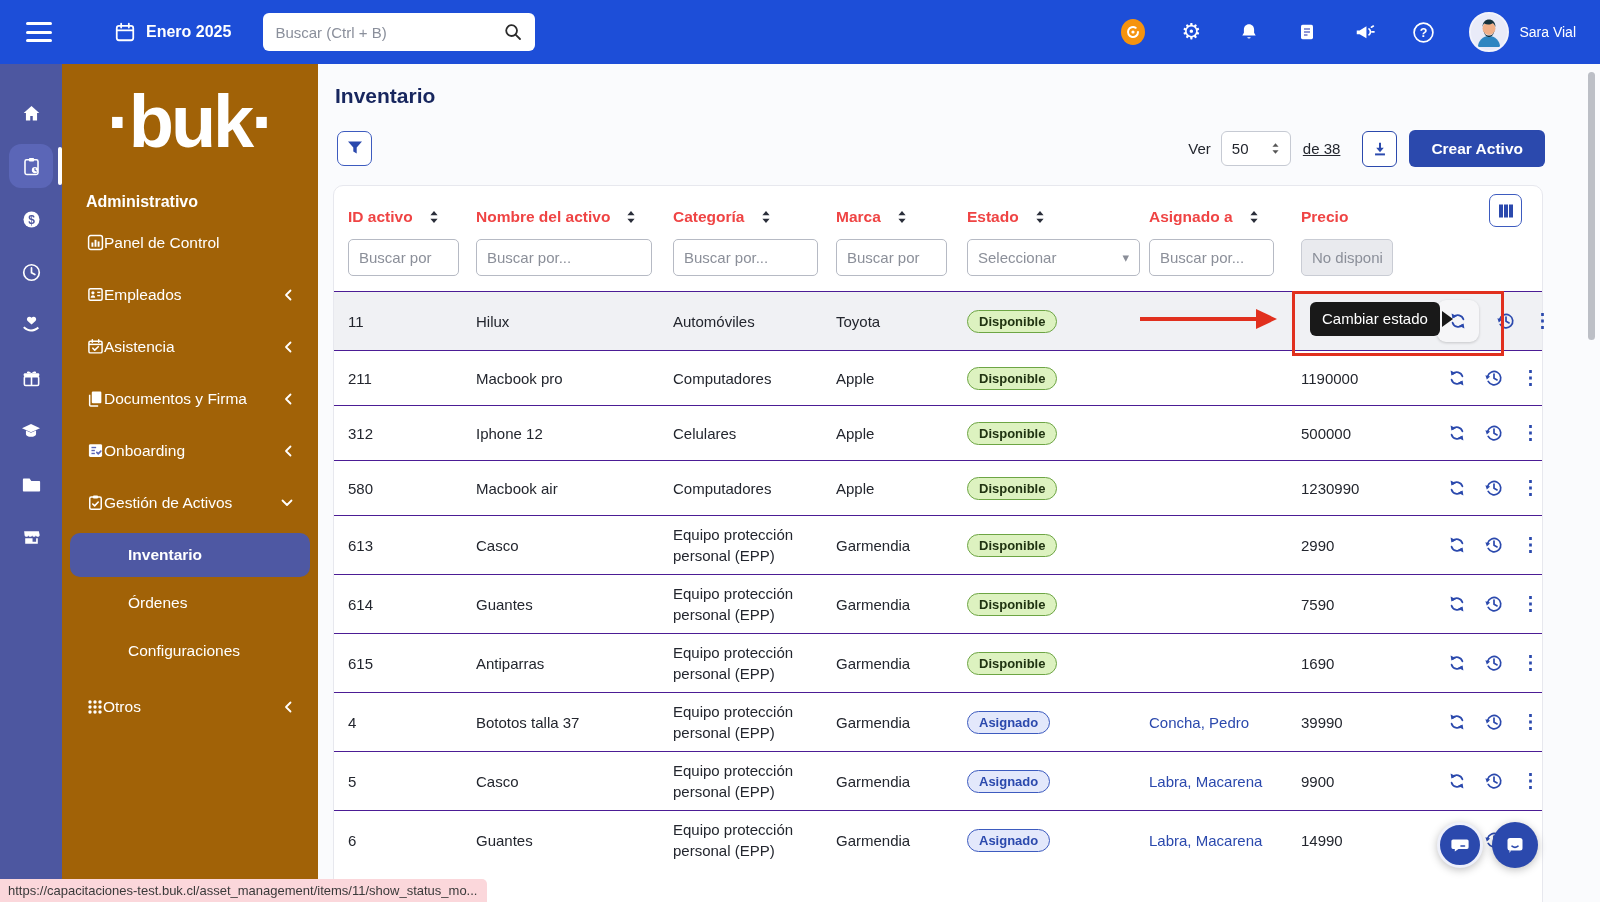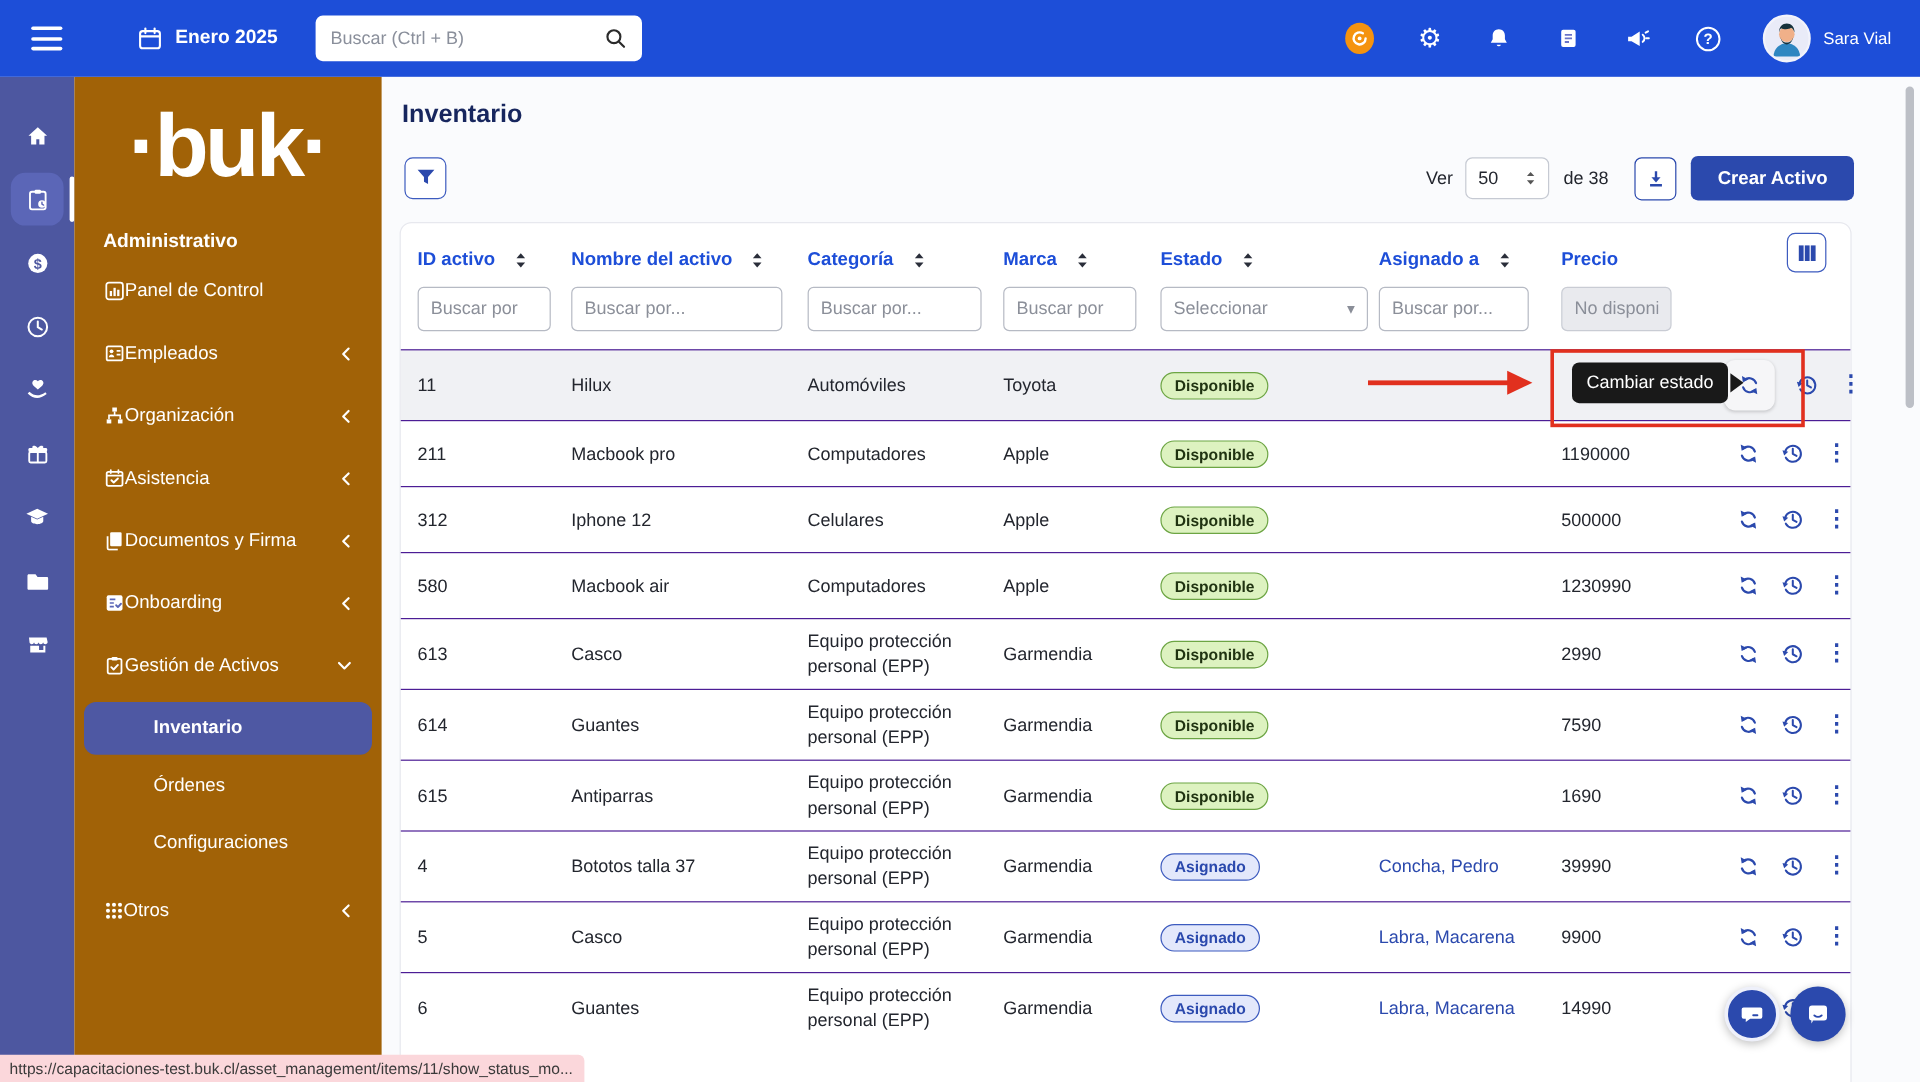--- a/index.html
+++ b/index.html
@@ -35,30 +35,30 @@
   .subitem { height:44px; display:flex; align-items:center; padding-left:58px; font-size:15.5px; margin:4px 8px 4px 8px; border-radius:10px; cursor:pointer; }
   .subitem.sel { background:#4e58a3; font-weight:bold; }
 
   
   .content { position:absolute; left:318px; top:64px; width:1282px; height:838px; background:#fafbfd; }
   .page-title { position:absolute; left:17px; top:20px; font-size:21px; font-weight:bold; color:#17265e; }
   .filter-btn { position:absolute; left:19px; top:67px; width:35px; height:35px; background:#fff; border:1.5px solid #3d5bbf; border-radius:7px; display:flex; align-items:center; justify-content:center; cursor:pointer; }
   .toolbar { position:absolute; right:55px; top:66px; height:37px; display:flex; align-items:center; }
   .tb-label { font-size:15px; color:#23262e; }
   .pager-select { margin-left:10px; width:70px; height:35px; background:#fff; border:1px solid #c6cad3; border-radius:6px; display:flex; align-items:center; justify-content:space-between; padding:0 10px; font-size:15px; color:#23262e; cursor:pointer; }
-  .total { margin-left:12px; font-size:15px; color:#23262e; white-space:nowrap; }
+  .total { margin-left:12px; font-size:15px; color:#23262e; white-space:nowrap;text-decoration:underline; }
   .dl-btn { margin-left:22px; width:35px; height:36px; background:#fff; border:1.5px solid #2b49ad; border-radius:6px; display:flex; align-items:center; justify-content:center; cursor:pointer; }
   .create-btn { margin-left:12px; height:37px; padding:0 22px; background:#2b49ad; color:#fff; font-size:15.5px; font-weight:bold; border:none; border-radius:6px; cursor:pointer; font-family:"Liberation Sans",sans-serif; }
 
   
   .card { position:absolute; left:15px; top:121px; width:1210px; height:740px; background:#fff; border:1px solid #e7e8ee; border-radius:10px; }
   .colpick-btn { position:absolute; right:20px; top:8px; width:33px; height:33px; background:#fff; border:1.5px solid #3d5bbf; border-radius:7px; display:flex; align-items:center; justify-content:center; cursor:pointer; }
   .tgrid { display:grid; grid-template-columns:128px 197px 163px 131px 182px 152px 120px 1fr; padding:0 14px; }
   .thead { padding-top:22px; }
-  .th { display:flex; align-items:center; gap:16px; font-size:15.5px; font-weight:bold; color:#1d4ed8; }
+  .th { display:flex; align-items:center; gap:16px; font-size:15.5px; font-weight:bold; color:#ef4444; }
   .sorticon { cursor:pointer; }
   .tfilters { padding-top:13px; padding-bottom:15px; }
   .f-input { height:37px; border:1px solid #b6bac4; border-radius:5px; font-size:15px; padding:0 10px; color:#333; outline:none; background:#fff; font-family:"Liberation Sans",sans-serif; }
   .f-input::placeholder { color:#8b8f99; }
   .f-select { height:37px; width:173px; border:1px solid #b6bac4; border-radius:5px; font-size:15px; padding:0 10px; color:#8b8f99; background:#fff; display:flex; align-items:center; justify-content:space-between; cursor:pointer; }
   .f-select .caret { color:#8a8e98; font-size:13px; }
   .f-disabled { background:#e9eaee; color:#7d818c; border-color:#c9ccd4; overflow:hidden; white-space:nowrap; }
   .tbody .trow { min-height:55px; align-items:center; border-top:1px solid #4c1d95; font-size:15px; color:#23262e; padding-top:8px; padding-bottom:8px; }
   .trow.hl { background:#f0f1f4; }
   .cell-cat { line-height:1.4; padding-right:22px; }
@@ -258,36 +258,20 @@
     <span class="lbl">Empleados</span>
     <span>
         <svg width="12" height="14" viewBox="0 0 12 14">
           <polyline points="8.5,2.5 4,7 8.5,11.5" fill="none" stroke="#fff" stroke-width="1.8" stroke-linecap="round" stroke-linejoin="round"></polyline>
         </svg>
       </span>
   </div>
   <div class="mitem">
     <span>
         <svg width="17" height="17" viewBox="0 0 16 16">
-          <rect x="6.2" y="1.5" width="3.6" height="3.2" fill="#fff"></rect>
-          <rect x="1.8" y="10.8" width="3.6" height="3.2" fill="#fff"></rect>
-          <rect x="10.6" y="10.8" width="3.6" height="3.2" fill="#fff"></rect>
-          <path d="M8 4.7v3M3.6 10.8V7.7h8.8v3.1" fill="none" stroke="#fff" stroke-width="1.3"></path>
-        </svg>
-      </span>
-    <span class="lbl">Organización</span>
-    <span>
-        <svg width="12" height="14" viewBox="0 0 12 14">
-          <polyline points="8.5,2.5 4,7 8.5,11.5" fill="none" stroke="#fff" stroke-width="1.8" stroke-linecap="round" stroke-linejoin="round"></polyline>
-        </svg>
-      </span>
-  </div>
-  <div class="mitem">
-    <span>
-        <svg width="17" height="17" viewBox="0 0 16 16">
           <rect x="1.8" y="3" width="12.4" height="11" rx="1.4" fill="none" stroke="#fff" stroke-width="1.4"></rect>
           <line x1="1.8" y1="6" x2="14.2" y2="6" stroke="#fff" stroke-width="1.4"></line>
           <line x1="5" y1="1.6" x2="5" y2="4" stroke="#fff" stroke-width="1.4" stroke-linecap="round"></line>
           <line x1="11" y1="1.6" x2="11" y2="4" stroke="#fff" stroke-width="1.4" stroke-linecap="round"></line>
           <polyline points="5.5,9.6 7.3,11.4 10.6,8.2" fill="none" stroke="#fff" stroke-width="1.5" stroke-linecap="round" stroke-linejoin="round"></polyline>
         </svg>
       </span>
     <span class="lbl">Asistencia</span>
     <span>
         <svg width="12" height="14" viewBox="0 0 12 14">

